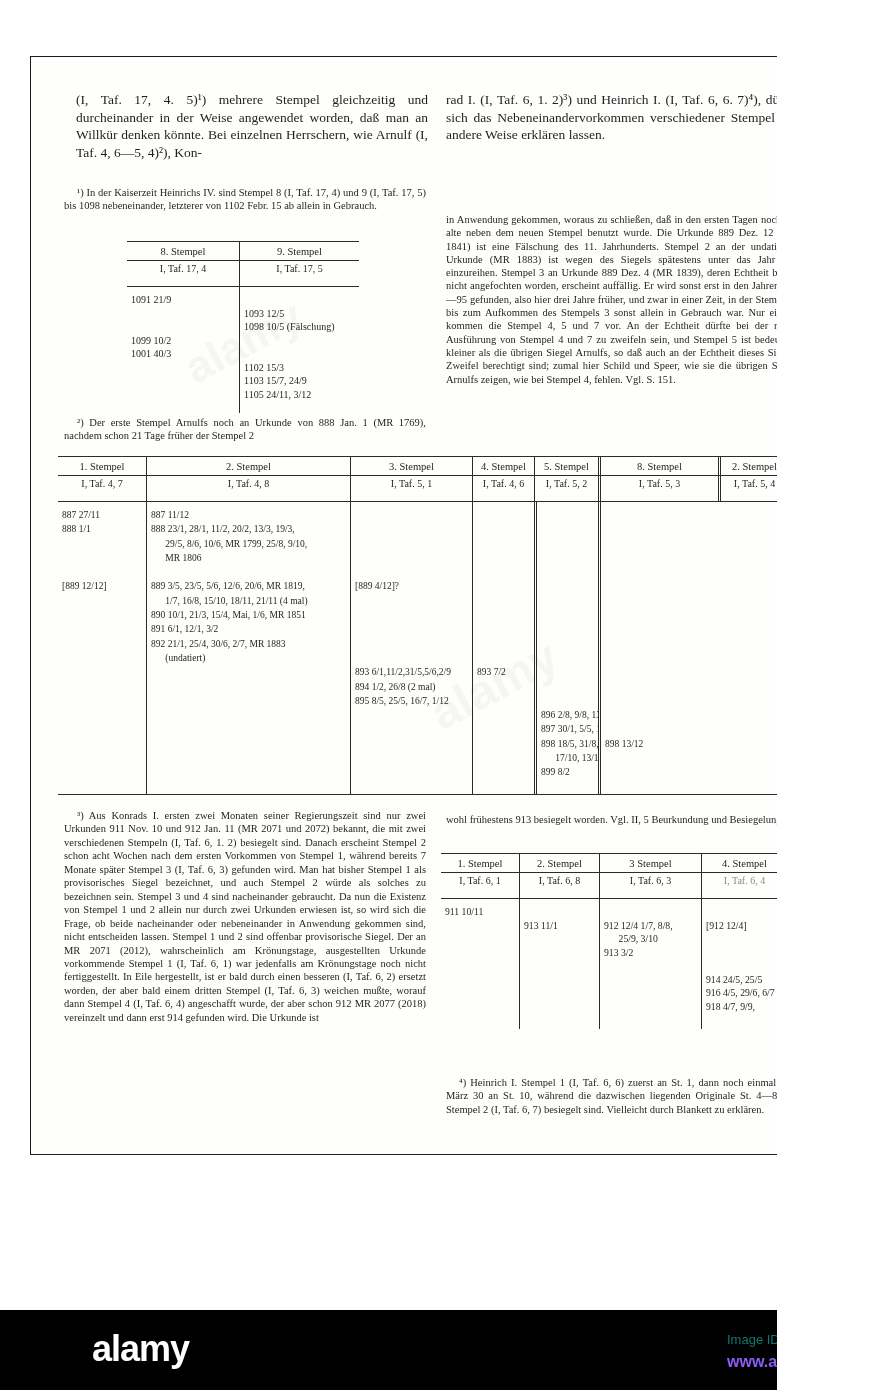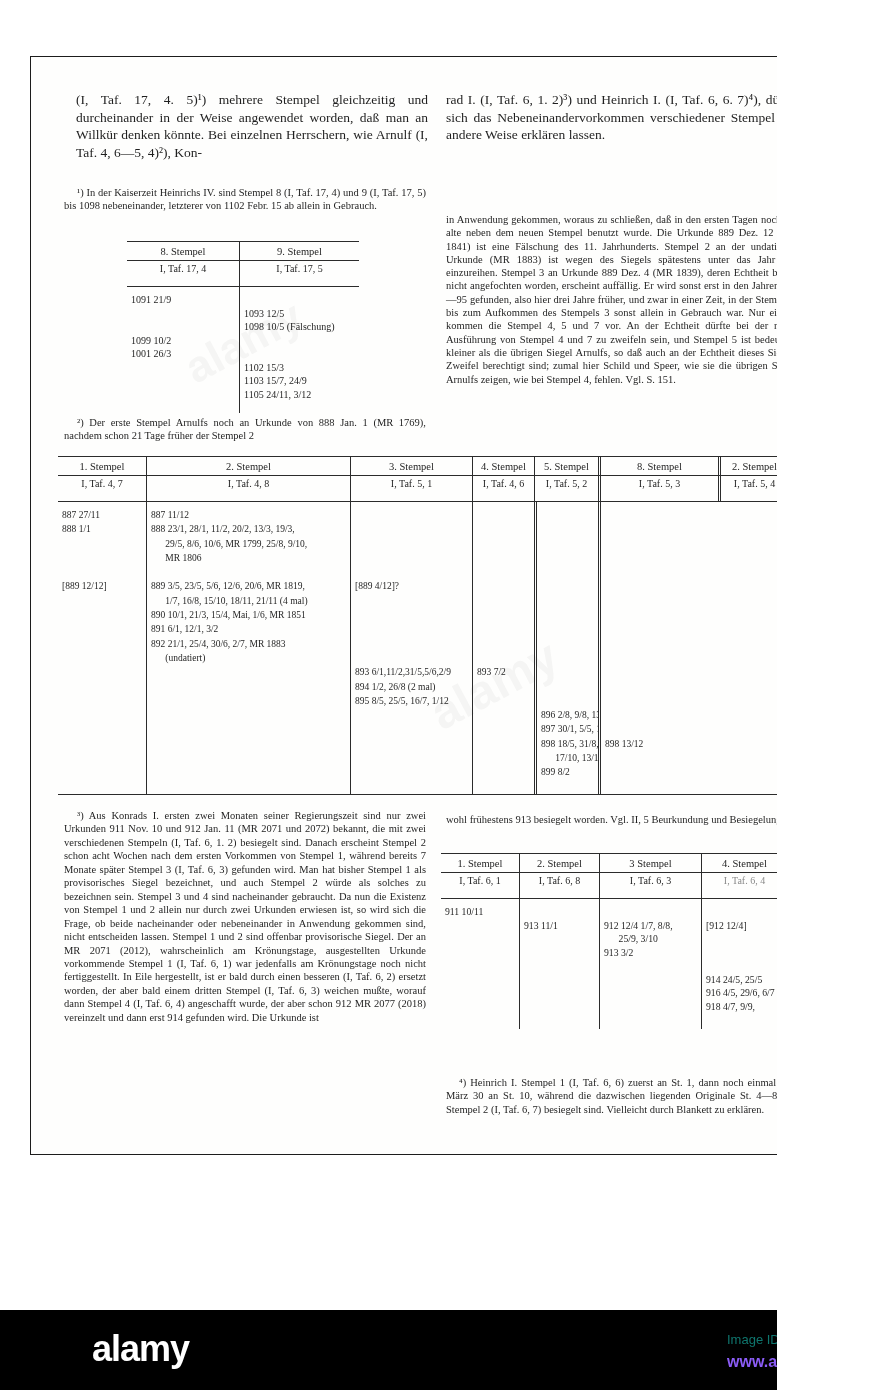--- a/index.html
+++ b/index.html
@@ -79,21 +79,21 @@
 
     <div class="abs grid-table fn1-table">
       <div class="hname">8. Stempel</div>
       <div class="hname bl">9. Stempel</div>
       <div class="href">I, Taf. 17, 4</div>
       <div class="href bl">I, Taf. 17, 5</div>
       <div class="cell-body">1091 21/9
 
 
 1099 10/2
-1001 26/3</div>
+1001 40/3</div>
       <div class="cell-body bl">
 1093 12/5
 1098 10/5 (Fälschung)
 
 
 1102 15/3
 1103 15/7, 24/9
 1105 24/11, 3/12</div>
     </div>
 

